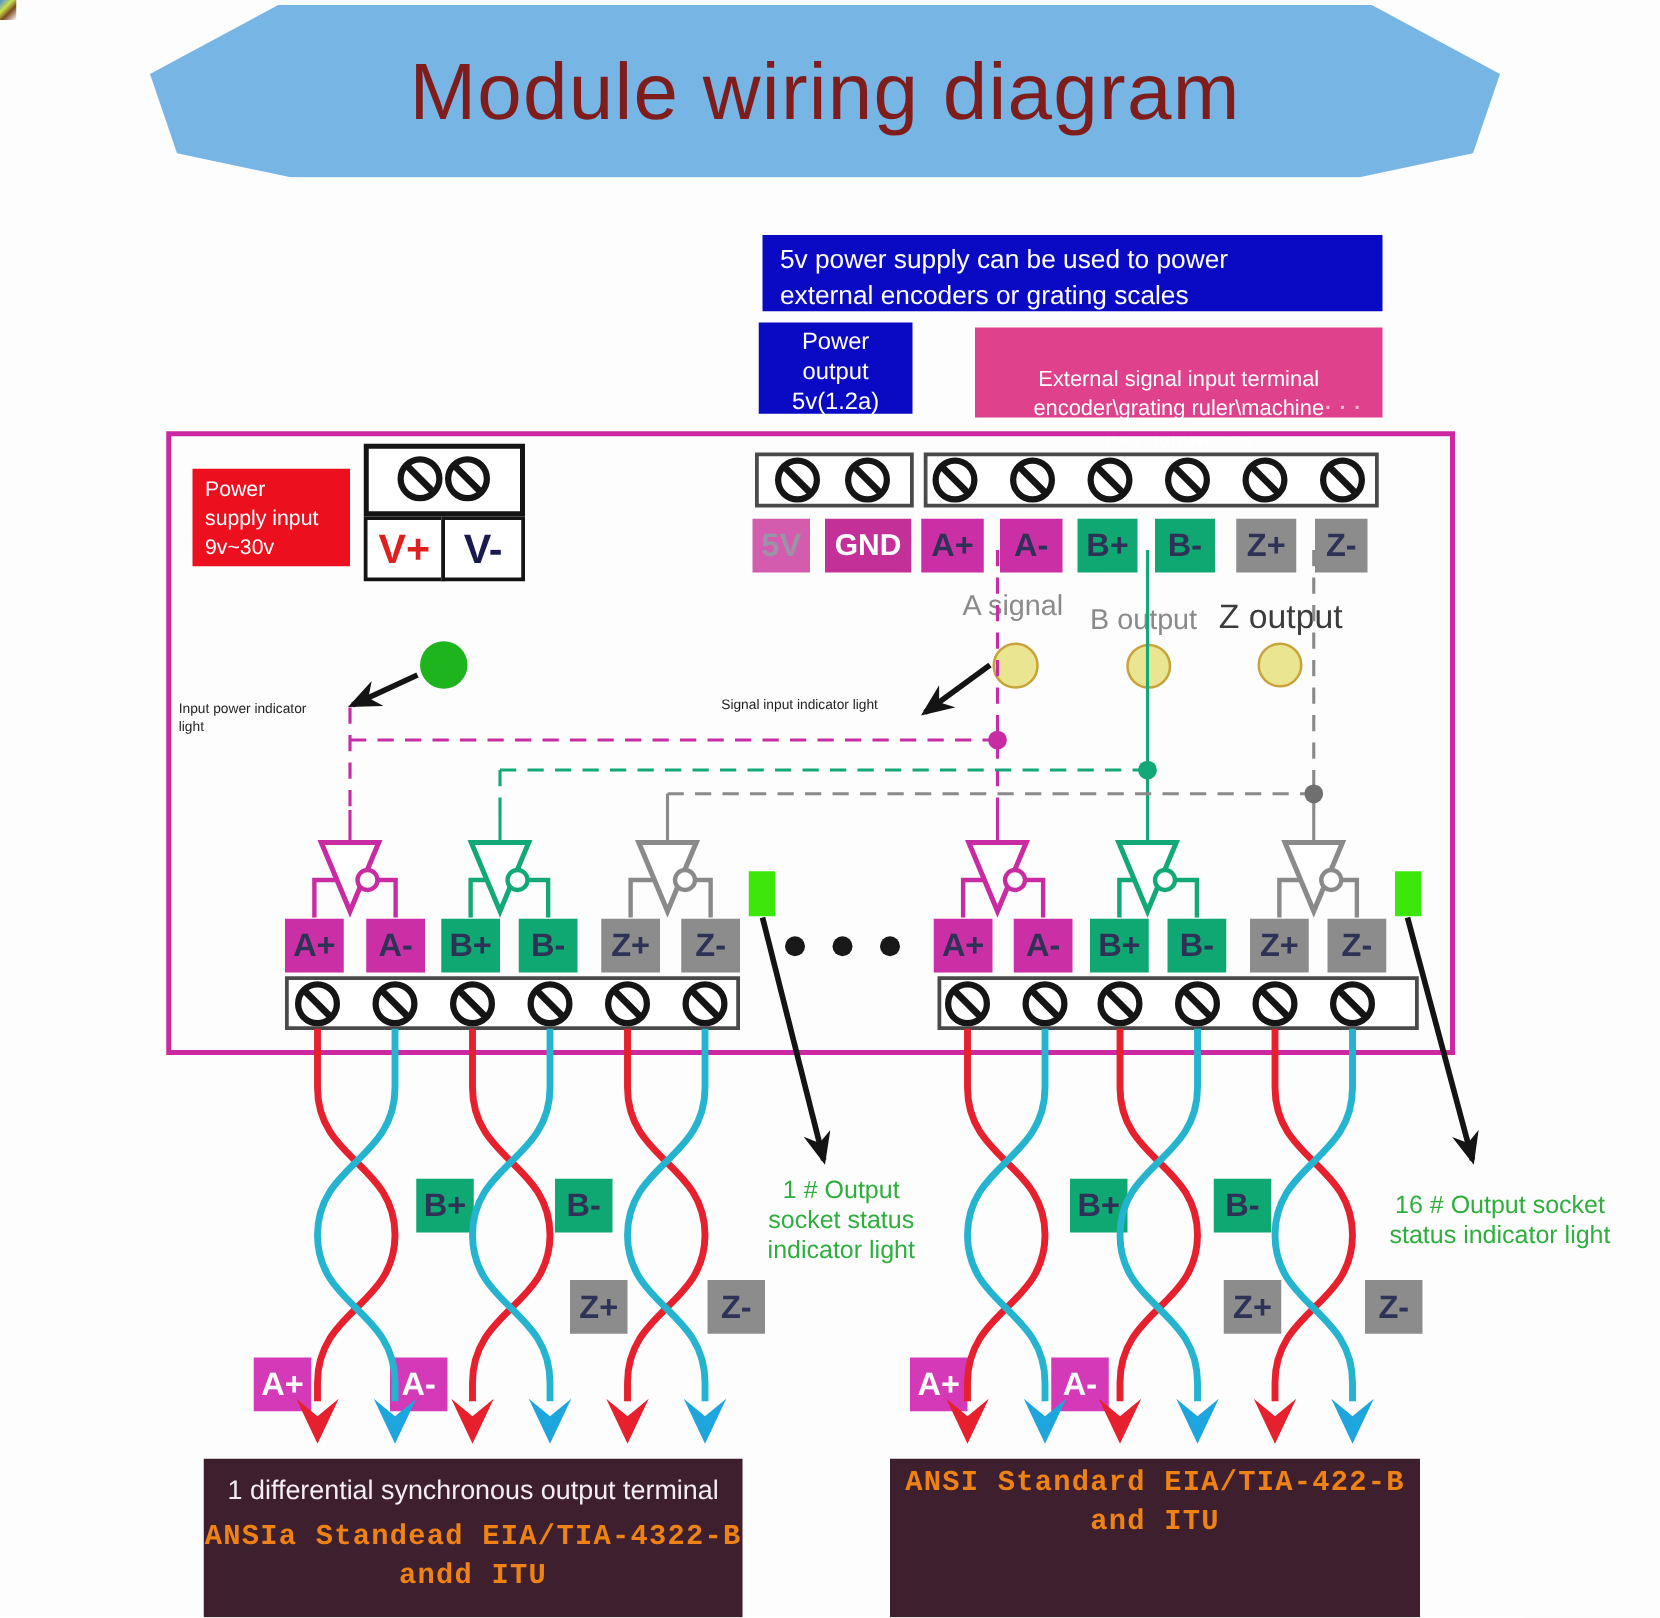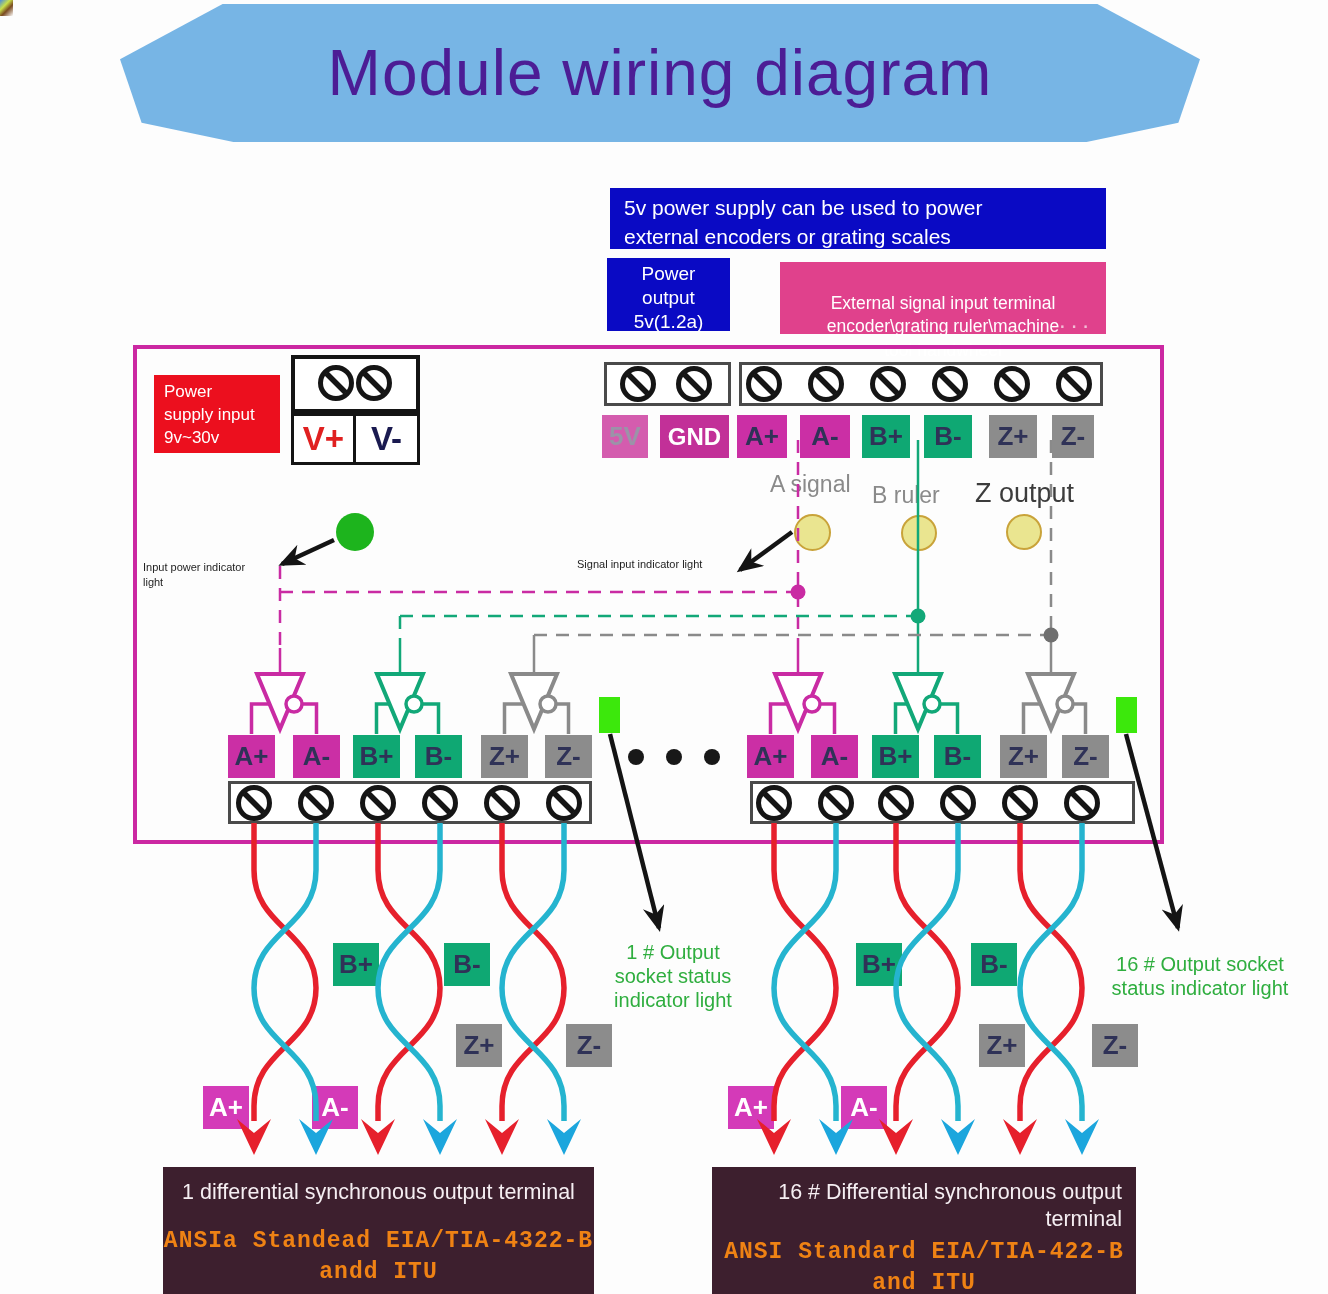--- a/index.html
+++ b/index.html
@@ -4,21 +4,21 @@
 <style>
   html,body{margin:0;padding:0;background:#fff;}
   #canvas{position:relative;width:1328px;height:1294px;background:#fdfdfd;overflow:hidden;
           font-family:"Liberation Sans",sans-serif;}
   .abs{position:absolute;box-sizing:border-box;}
   .pre{white-space:pre-line;}
   
   #banner{left:120px;top:4px;width:1080px;height:138px;background:#77b5e5;
           clip-path:polygon(9.5% 0,90.5% 0,100% 40%,98% 86%,89.5% 100%,10.5% 100%,2% 86%,0 40%);
           display:flex;align-items:center;justify-content:center;}
-  #banner .t{font-size:64px;color:#4c1d95;letter-spacing:1px;}
+  #banner .t{font-size:64px;color:#7f1d1d;letter-spacing:1px;}
   
   .notebox{color:#fff;}
   #power-params{left:137px;top:190px;width:410px;height:140px;background:#ec0f1e;
                 font-size:17.5px;line-height:1.42;padding:7px 6px 0 8px;}
   #supply-note{left:610px;top:188px;width:496px;height:61px;background:#0a0ac4;
                font-size:21px;line-height:1.38;padding:6px 0 0 14px;}
   #power-output{left:607px;top:258px;width:123px;height:73px;background:#0a0ac4;
                 font-size:19px;line-height:1.25;text-align:center;padding-top:4px;}
   #external-signal{left:780px;top:262px;width:326px;height:72px;background:#e0418c;
                    font-size:17.5px;line-height:1.35;text-align:center;padding-top:6px;}
@@ -109,21 +109,21 @@
   <div class="abs cell" style="left:602px;top:415px;width:46px;height:43px;background:#d45cae;color:#9b93a8;">5V</div>
   <div class="abs cell wht" style="left:660px;top:415px;width:69px;height:43px;background:#c23098;font-size:24px;">GND</div>
   <div class="abs cell mag" style="left:737px;top:415px;width:50px;height:43px;">A+</div>
   <div class="abs cell mag" style="left:800px;top:415px;width:50px;height:43px;">A-</div>
   <div class="abs cell grn" style="left:862px;top:415px;width:48px;height:43px;">B+</div>
   <div class="abs cell grn" style="left:924px;top:415px;width:48px;height:43px;">B-</div>
   <div class="abs cell gry" style="left:989px;top:415px;width:48px;height:43px;">Z+</div>
   <div class="abs cell gry" style="left:1052px;top:415px;width:42px;height:43px;">Z-</div>
 
   <div class="abs siglabel" style="left:770px;top:471px;">A signal</div>
-  <div class="abs siglabel" style="left:872px;top:482px;">B ruler</div>
+  <div class="abs siglabel" style="left:872px;top:482px;">B output</div>
   <div class="abs siglabel" style="left:975px;top:478px;font-size:27px;color:#3c3c3c;">Z output</div>
 
   <div class="abs light" id="light-power"></div>
   <div class="abs light ylight" style="left:794px;top:514px;width:37px;height:37px;"></div>
   <div class="abs light ylight" style="left:901px;top:515px;width:36px;height:36px;"></div>
   <div class="abs light ylight" style="left:1006px;top:514px;width:36px;height:36px;"></div>
 
   <div class="abs ledrect" style="left:599px;top:697px;width:21px;height:36px;"></div>
   <div class="abs ledrect" style="left:1116px;top:697px;width:21px;height:36px;"></div>
 
@@ -162,26 +162,24 @@
 
   <div class="abs cell grn" style="left:856px;top:943px;width:46px;height:43px;">B+</div>
   <div class="abs cell grn" style="left:971px;top:943px;width:46px;height:43px;">B-</div>
   <div class="abs cell gry" style="left:979px;top:1024px;width:46px;height:43px;">Z+</div>
   <div class="abs cell gry" style="left:1092px;top:1024px;width:46px;height:43px;">Z-</div>
   <div class="abs cell wht" style="left:728px;top:1086px;width:46px;height:43px;background:#d43ab8;">A+</div>
   <div class="abs cell wht" style="left:841px;top:1086px;width:46px;height:43px;background:#d43ab8;">A-</div>
 
   <div class="abs darkbox" style="left:163px;top:1167px;width:431px;height:127px;">
     <div class="title" style="margin-top:12px;text-align:center;">1 differential synchronous output terminal</div>
-    <div class="std pre" style="margin-top:20px;">ANSIa Standead EIA/TIA-4322-B
+    <div class="std pre" style="margin-top:8px;">ANSIa Standead EIA/TIA-4322-B
 andd ITU</div>
   </div>
   <div class="abs darkbox" style="left:712px;top:1167px;width:424px;height:127px;">
-    <div class="title pre" style="margin-top:12px;text-align:right;padding-right:14px;">16 # Differential synchronous output
-terminal</div>
     <div class="std pre" style="margin-top:4px;">ANSI Standard EIA/TIA-422-B
 and ITU</div>
   </div>
 
   <svg class="layer" width="1328" height="1294" viewBox="0 0 1328 1294">
     <defs>
       <g id="screw">
         <circle r="15.5" fill="#fff" stroke="#151515" stroke-width="5"></circle>
         <line x1="-9.5" y1="-9.5" x2="9.5" y2="9.5" stroke="#151515" stroke-width="5.5"></line>
       </g>

